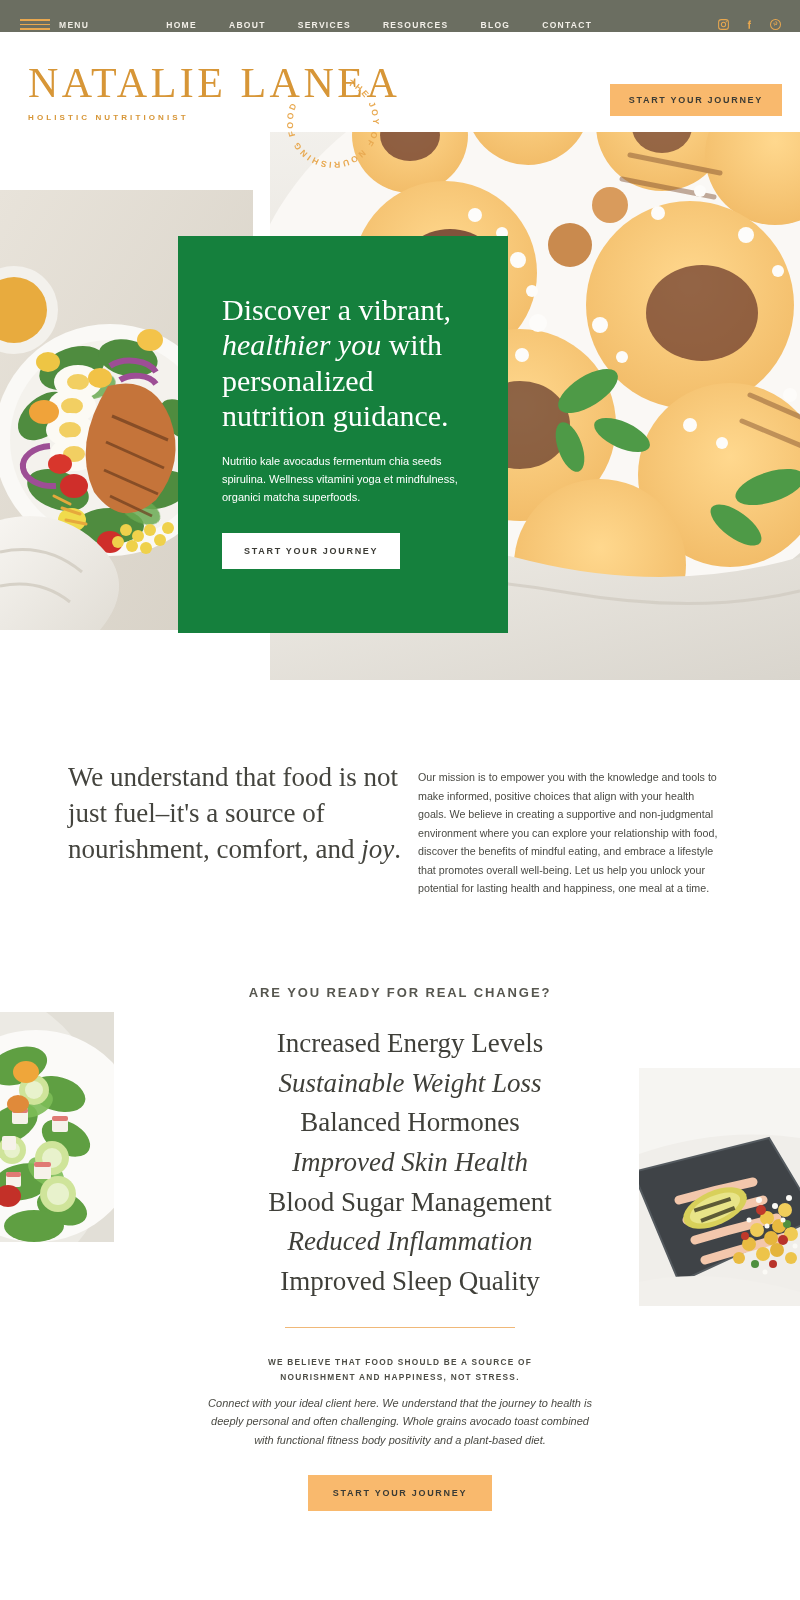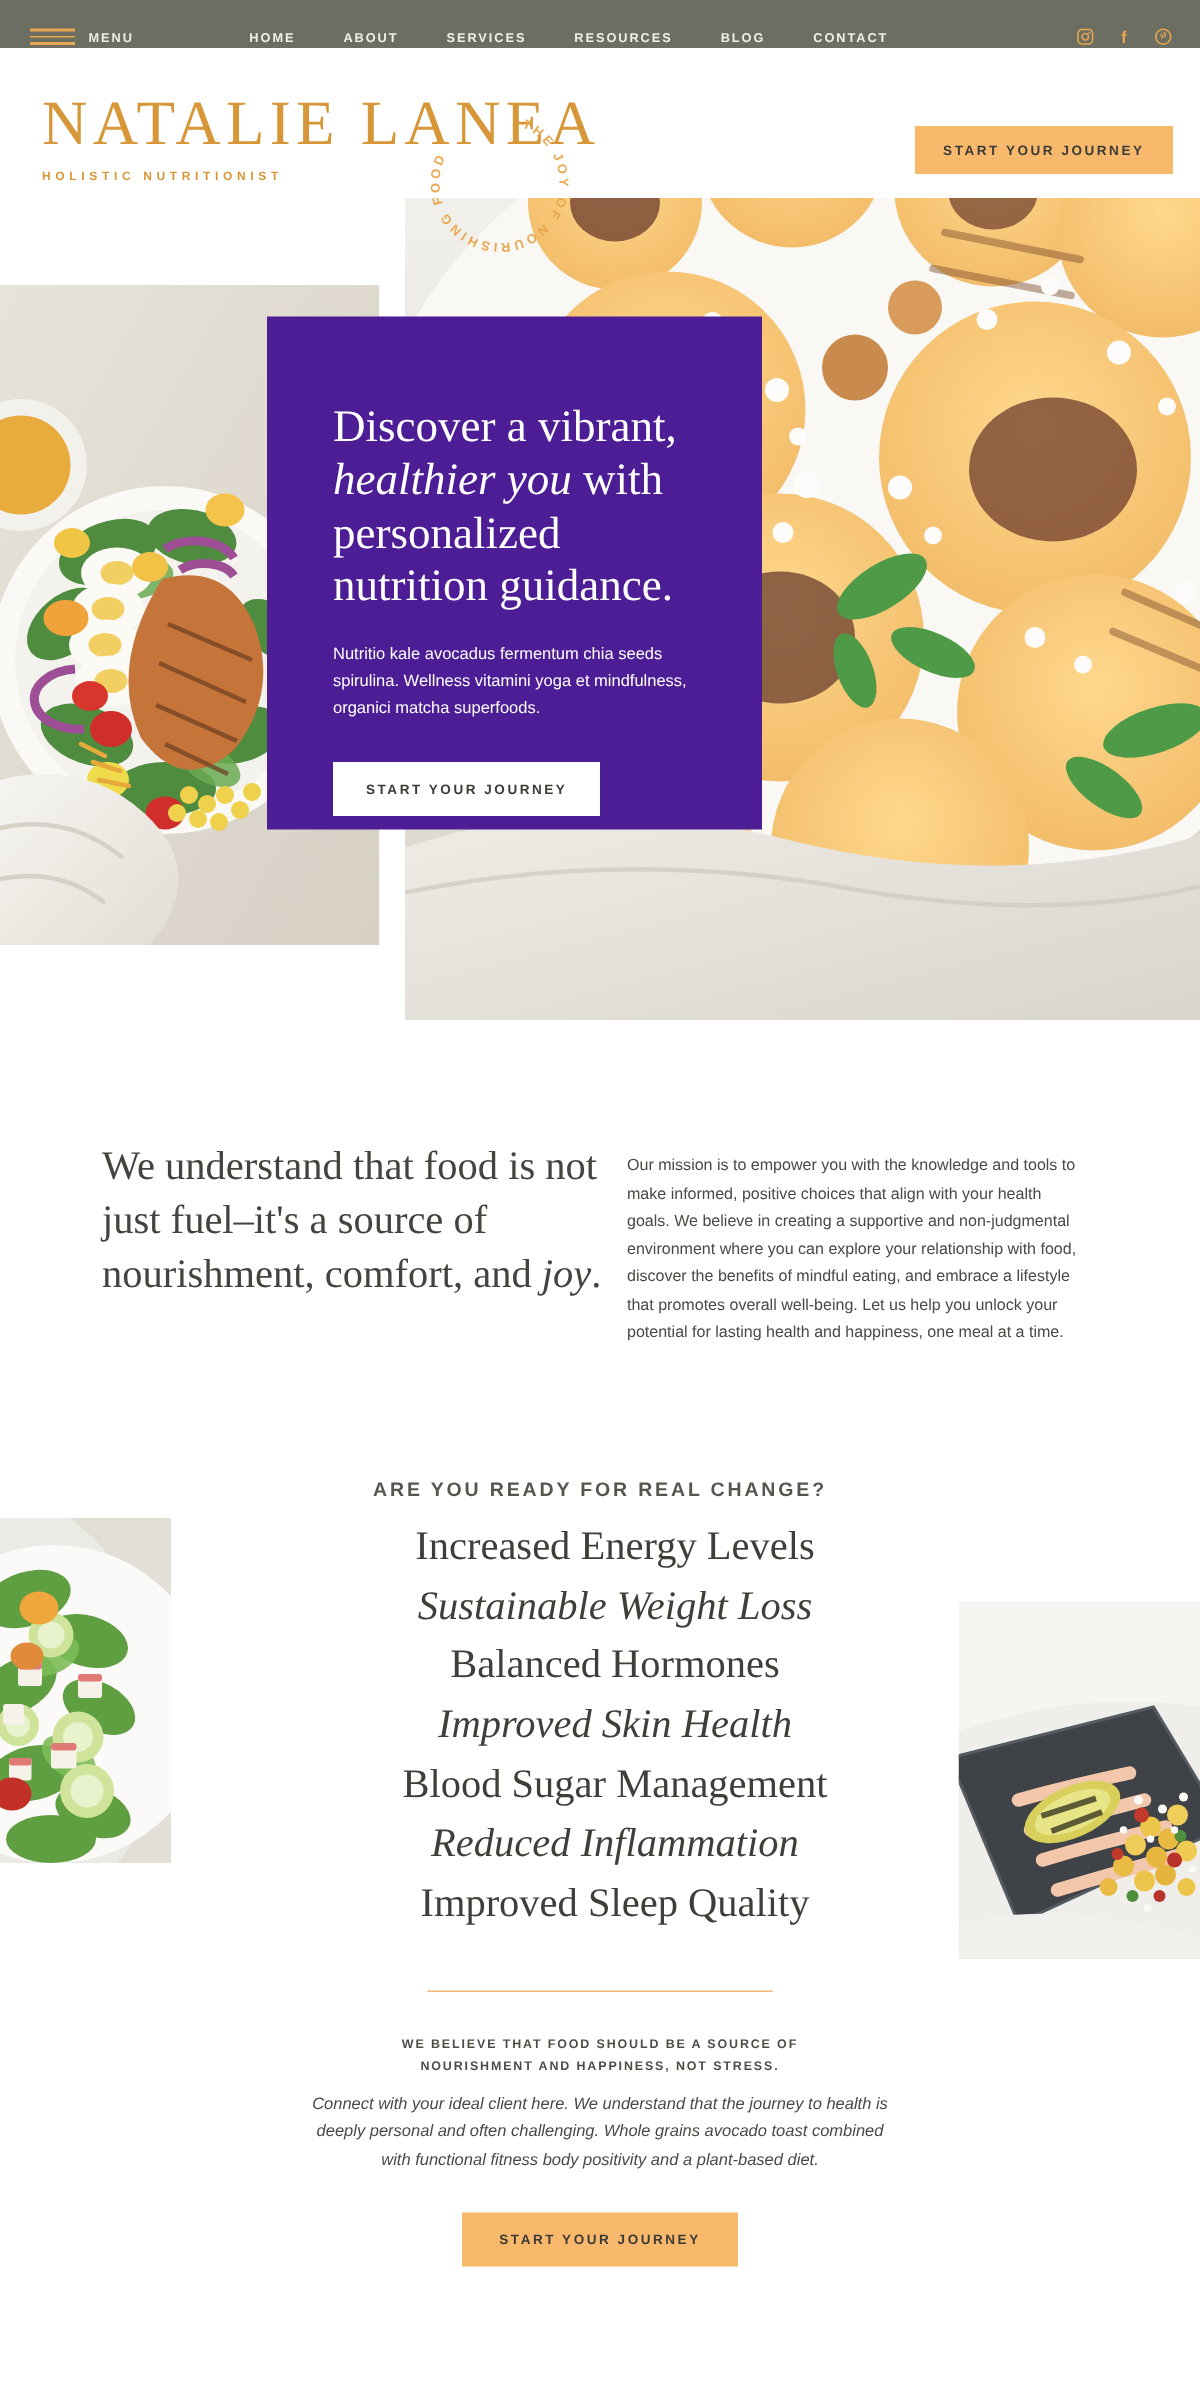--- a/index.html
+++ b/index.html
@@ -55,22 +55,22 @@
   .hero{ position:absolute; top:0; left:0; width:800px; height:700px; overflow:hidden; }
   .hero-img-main{
     position:absolute; left:270px; top:95px; width:530px; height:585px; overflow:hidden;
   }
   .hero-img-left{
     position:absolute; left:0px; top:190px; width:253px; height:440px; overflow:hidden;
   }
   .photo{ position:absolute; inset:0; }
 
   .hero-card{
-    position:absolute; left:178px; top:211px; width:330px; height:342px;
-    background:#4c1d95; padding:56px 46px 0 44px; z-index:5;
+    position:absolute; left:178px; top:236px; width:330px; height:397px;
+    background:#15803d; padding:56px 46px 0 44px; z-index:5;
   }
   .hero-h1{
     font-family:"Liberation Serif", serif; color:#fff; font-size:30px;
     line-height:1.18; font-weight:400;
   }
   .hero-h1 em{ font-style:italic;margin-top:19px; }
   .hero-p{
     margin-top:18px; color:#fff; font-size:11px; line-height:1.65; max-width:255px;
   }
   .hero-btn{
@@ -88,21 +88,21 @@
   }
   .mission-h2 em{ font-style:italic; }
   .mission-right{ width:300px; margin-left:0px; padding-top:8px; }
   .mission-p{ font-size:10.7px; line-height:1.73; color:#4a4a44; }
 
   
   .benefits{ position:absolute; top:985px; left:0; width:800px; text-align:center; }
   .eyebrow{
     font-size:13px; letter-spacing:1.9px; font-weight:700; color:#56564f;
   }
-  .benefit-list{ margin-top:11px;padding-left:20px; }
+  .benefit-list{ margin-top:24px;padding-left:20px; }
   .benefit{
     font-family:"Liberation Serif", serif; font-size:27px; line-height:1.47;
     color:#3f3f39; font-weight:400;
   }
   .benefit.it{ font-style:italic; }
 
   .divider{
     position:absolute; top:1327px; left:285px; width:230px; height:1px; background:#f0b878;
   }
 

